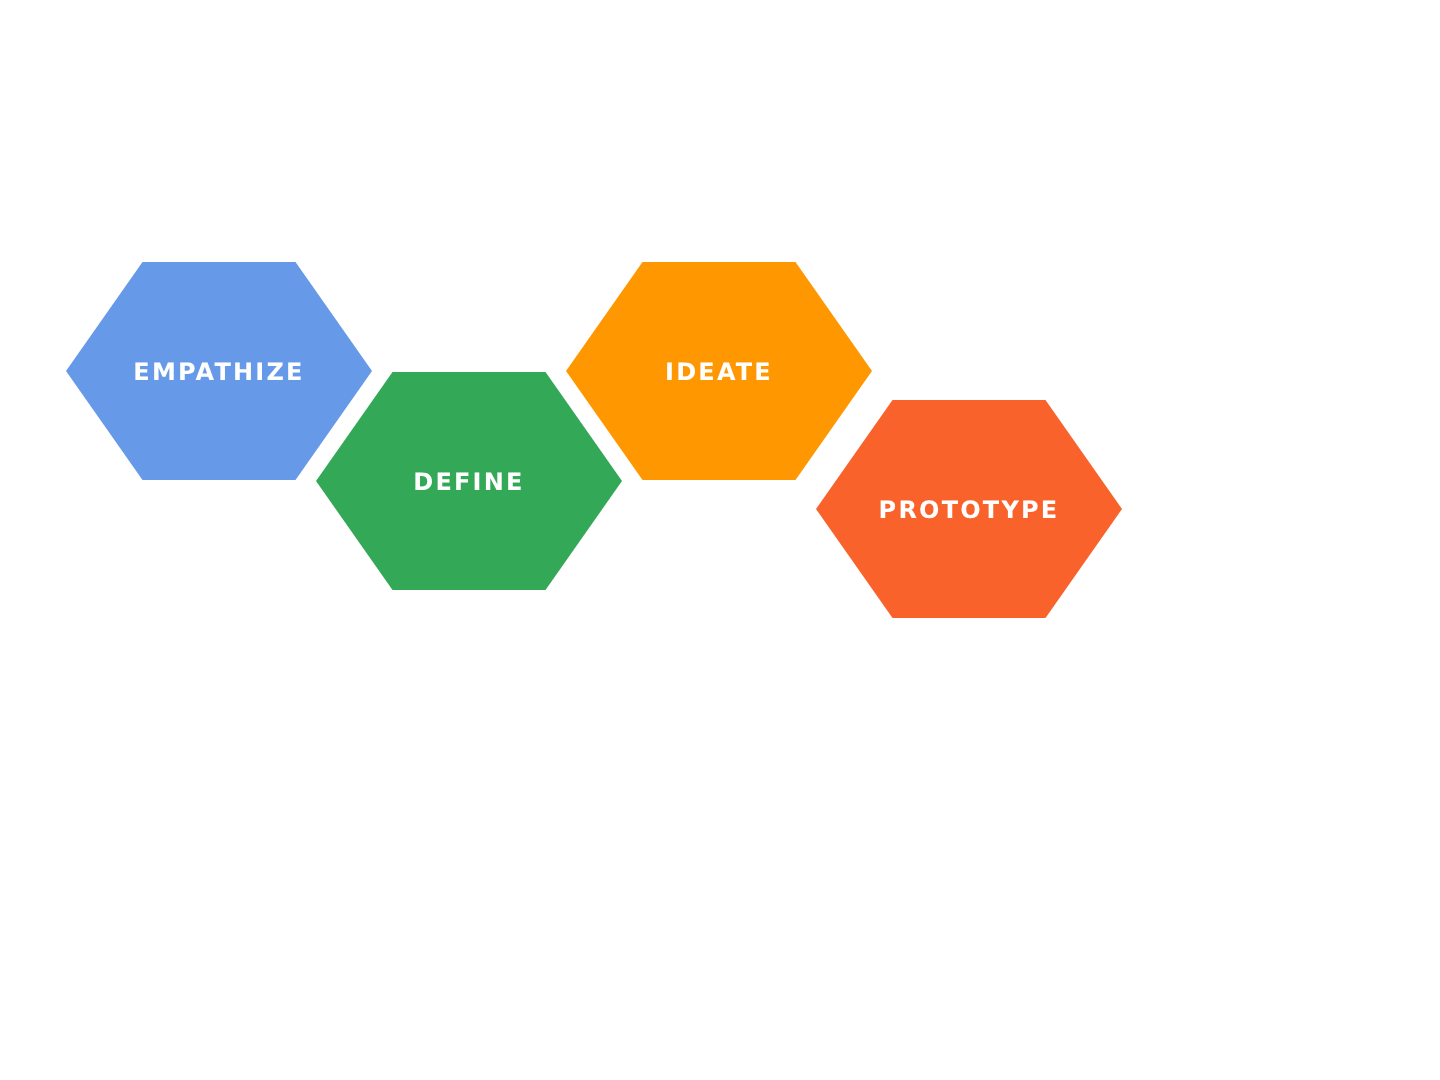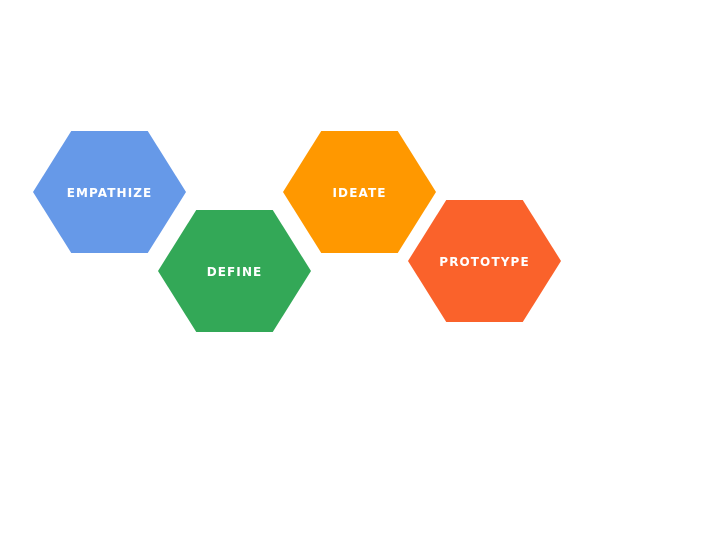--- a/index.html
+++ b/index.html
@@ -15,21 +15,21 @@
   }
   #stage {
     position: relative;
     width: 720px;
     height: 540px;
     background: #ffffff;
   }
   .hex {
     position: absolute;
     width: 153px;
-    height: 122px;
+    height: 109px;
     -webkit-clip-path: polygon(25% 0%, 75% 0%, 100% 50%, 75% 100%, 25% 100%, 0% 50%);
     clip-path: polygon(25% 0%, 75% 0%, 100% 50%, 75% 100%, 25% 100%, 0% 50%);
     display: flex;
     align-items: center;
     justify-content: center;
   }
   .hex-label {
     color: #ffffff;
     font-weight: bold;
     font-size: 16.5px;
@@ -50,21 +50,21 @@
 </style>
 </head>
 <body style="background: rgb(255, 255, 255);">
 
 <div id="stage" style="background: rgb(255, 255, 255);">
 
   <div class="hex hex-0" style="background: rgb(102, 153, 232); left: 33px; top: 131px;">
     <span class="hex-label" style="color: rgb(255, 255, 255);">Empathize</span>
   </div>
 
-  <div class="hex hex-1" style="background: rgb(51, 168, 87); left: 158px; top: 210px; align-items: center;">
+  <div class="hex hex-1" style="background: rgb(51, 168, 87); left: 158px; top: 186px; align-items: center;">
     <span class="hex-label" style="color: rgb(255, 255, 255);">Define</span>
   </div>
 
   <div class="hex hex-3" style="background: rgb(250, 98, 43); left: 408px; top: 200px;">
     <span class="hex-label" style="color: rgb(255, 255, 255);">Prototype</span>
   </div>
 
   <div class="hex hex-2" style="background: rgb(255, 152, 0); left: 283px; top: 131px;">
     <span class="hex-label" style="color: rgb(255, 255, 255);">Ideate</span>
   </div>

